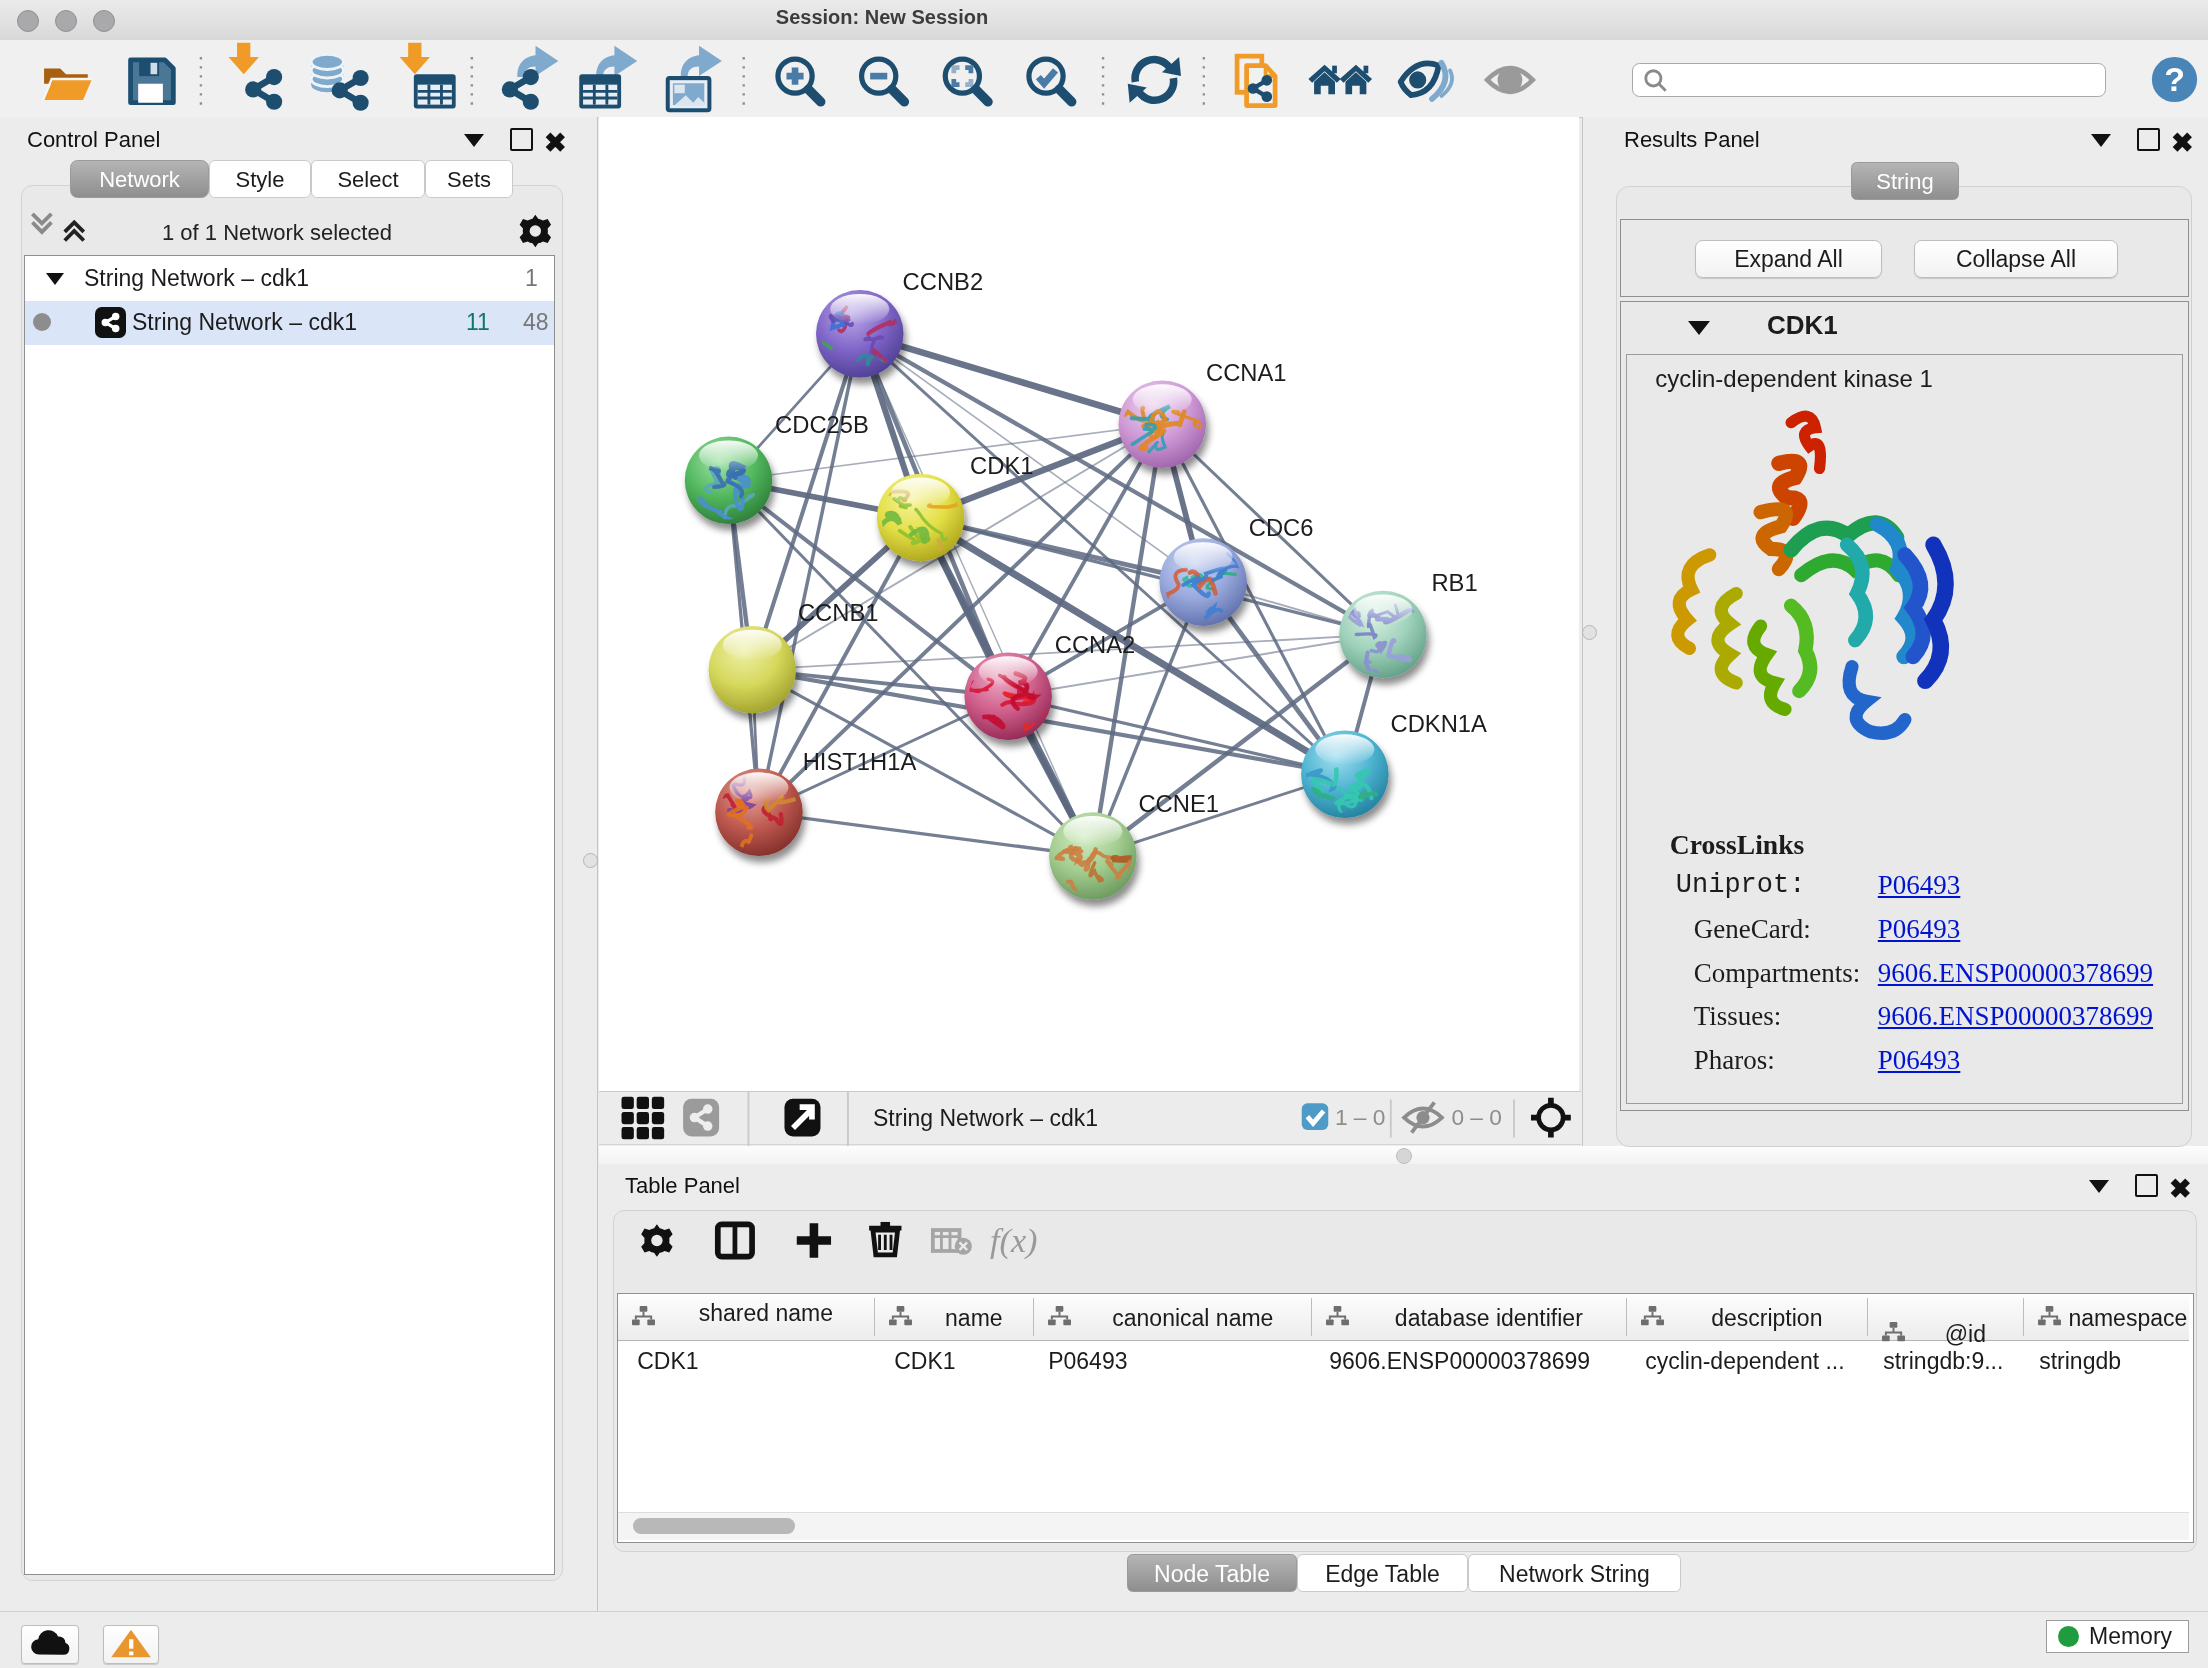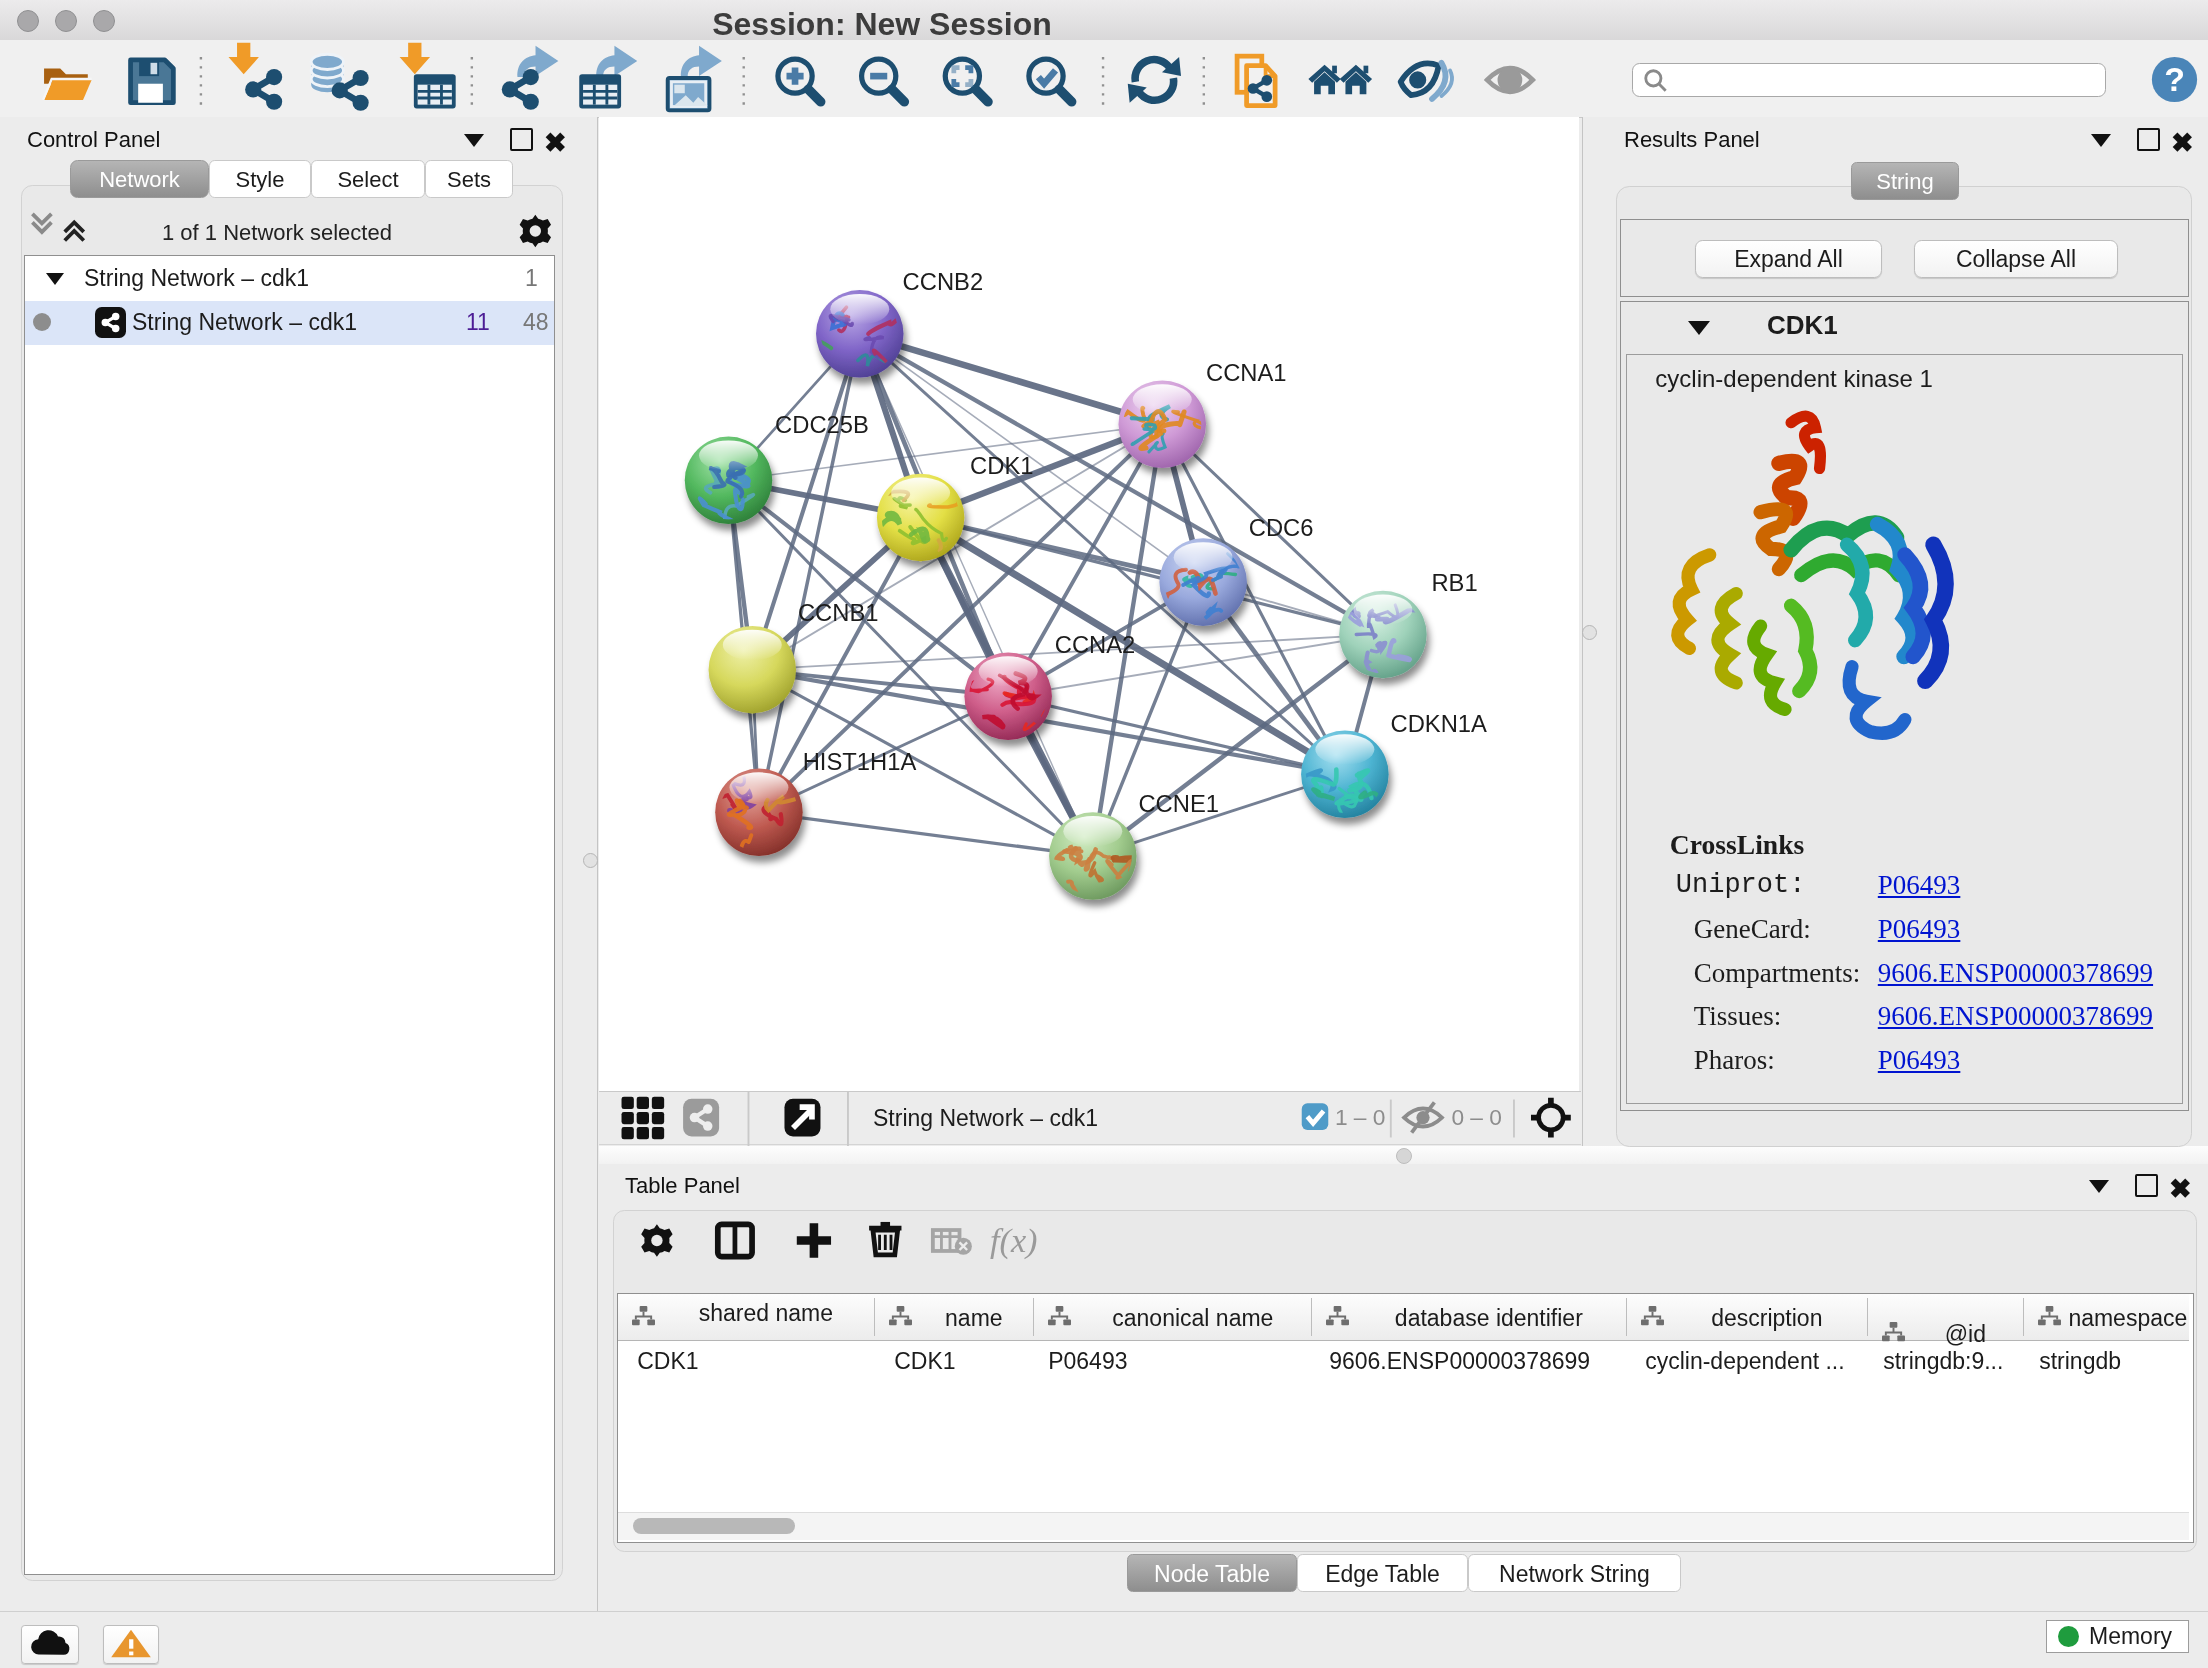--- a/index.html
+++ b/index.html
@@ -12,21 +12,21 @@
 .btn{background:linear-gradient(#ffffff,#f2f2f2);border:1px solid #bdbdbd;border-radius:7.6px;
  box-shadow:0 1px 1px rgba(0,0,0,0.15)}
 a.lnk{color:#0014d0;text-decoration:underline}
 </style></head>
 <body>
 
 <div class="abs" style="left:0;top:0;width:2208px;height:40px;background:linear-gradient(#ecebec,#d9d8d9);border-bottom:1px solid #b7b6b7">
   <div class="abs" style="left:17px;top:9.5px;width:20px;height:20px;border-radius:50%;background:#a9a8aa;border:1.4px solid #909092"></div>
   <div class="abs" style="left:55px;top:9.5px;width:20px;height:20px;border-radius:50%;background:#a9a8aa;border:1.4px solid #909092"></div>
   <div class="abs" style="left:93px;top:9.5px;width:20px;height:20px;border-radius:50%;background:#a9a8aa;border:1.4px solid #909092"></div>
-  <div class="abs" style="left:0;top:5.7px;width:1764px;text-align:center;font-size:32px;font-weight:700;color:#3c3c3c">Session: New Session</div>
+  <div class="abs" style="left:0;top:5.7px;width:1764px;text-align:center;font-size:20px;font-weight:700;color:#3c3c3c">Session: New Session</div>
 </div>
 
 <div id="toolbar" class="abs" style="left:0;top:40px;width:2208px;height:77px;background:#f0f0f0;border-bottom:1px solid #c9c9c9">
     <svg width="2208" height="77" viewBox="0 0 2322 81" style="position:absolute;left:0;top:0">
       <g transform="translate(70,42)">
         <g transform="translate(-26,-22)">
           <path d="M2 10 h17 l6 6 h23 v10 H2 Z" fill="#a86010"></path>
           <path d="M2 43 L11 22 H52 L43 43 Z" fill="#f09b28"></path>
           <path d="M1 43 L10 21 H52" fill="none" stroke="#f6f6f6" stroke-width="2.5"></path>
         </g>
@@ -255,21 +255,21 @@
       <div class="abs" style="left:7.6px;top:12.4px;width:18px;height:18px;border-radius:50%;background:#8d8d8d"></div>
       <div class="abs" style="left:70px;top:5.7px;width:31px;height:31px;background:#111;border-radius:6.7px">
           <svg width="31" height="31" viewBox="0 0 33 33">
             <path d="M22 10 L11 16.5 L22 23" stroke="#fff" stroke-width="3.5" fill="none"></path>
             <circle cx="22" cy="10" r="4" fill="#fff"></circle>
             <circle cx="11" cy="16.5" r="4" fill="#fff"></circle>
             <circle cx="22" cy="23" r="4" fill="#fff"></circle>
           </svg>
         </div>
       <div class="abs" style="left:107px;top:7.6px;font-size:23px">String Network – cdk1</div>
-      <div class="abs" style="left:441px;top:7.6px;font-size:23px;color:#4c1d95">11</div>
+      <div class="abs" style="left:441px;top:7.6px;font-size:23px;color:#0f766e">11</div>
       <div class="abs" style="left:498px;top:7.6px;font-size:23px;color:#777">48</div>
     </div>
   </div>
 </div>
 
 <div id="netview" class="abs" style="left:599px;top:117px;width:980px;height:974px;background:#fff;overflow:hidden">
 <svg width="980" height="974" viewBox="0 0 1030 1024" style="position:absolute;left:0;top:0">
 <defs>
 <radialGradient id="gCCNB2" cx="40%" cy="28%" r="78%">
           <stop offset="0%" stop-color="#baa8e6"></stop>

